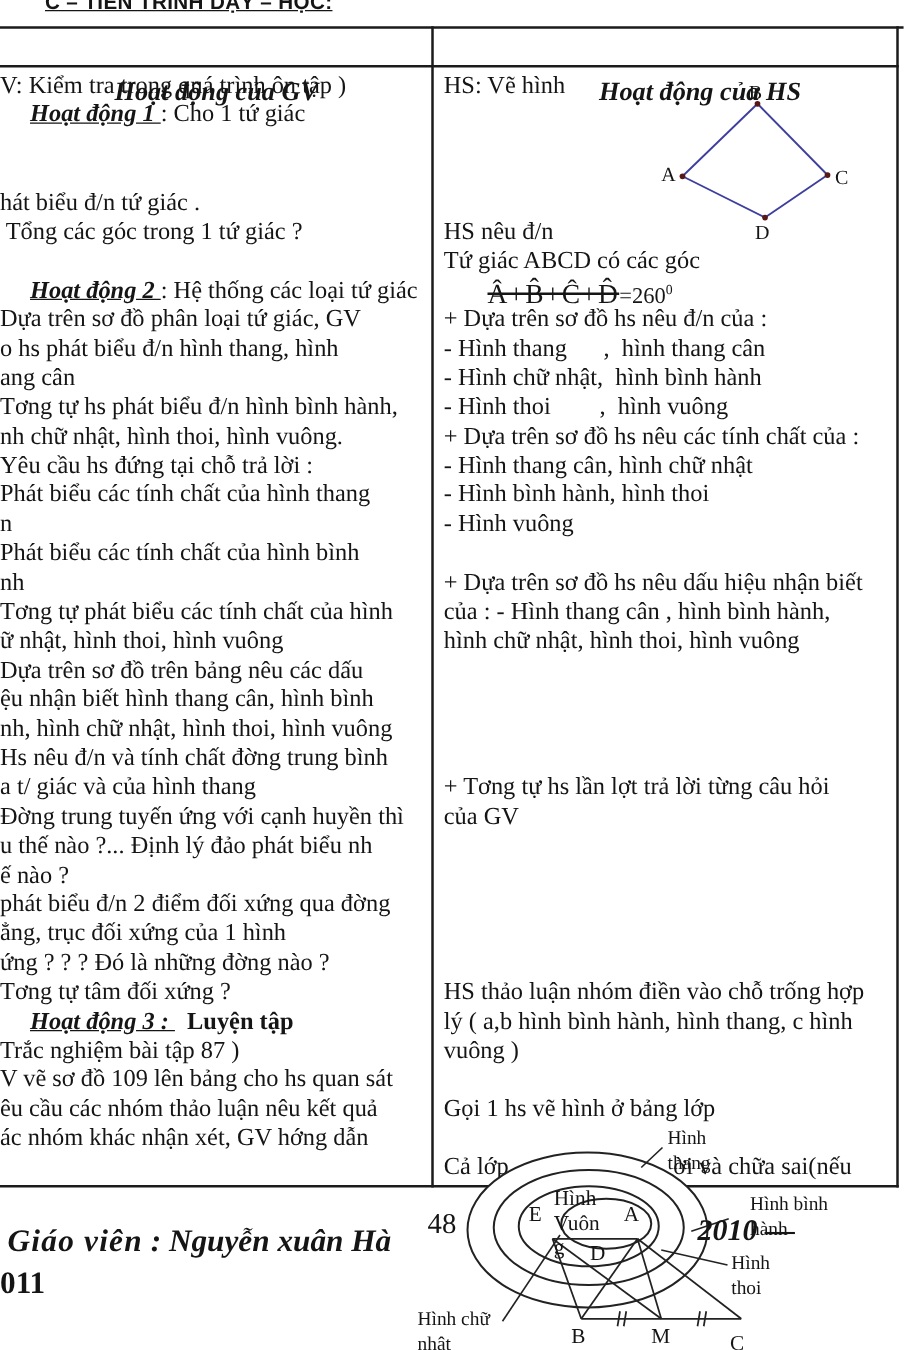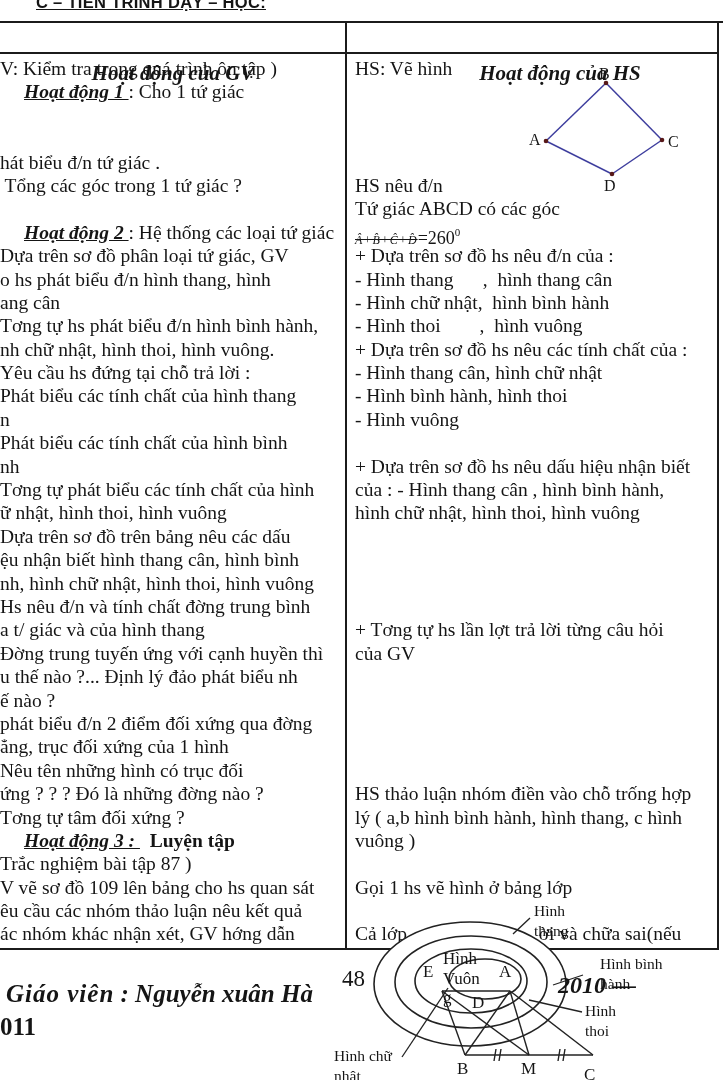--- a/index.html
+++ b/index.html
@@ -21,21 +21,21 @@
     position:absolute;top:25px;height:26px;text-align:center;
     font-size:21px;font-weight:bold;font-style:italic;margin-top:36px;
   }
   
   .col{position:absolute;top:57px;}
   #col-gv{left:0;width:352px;}
   #col-hs{left:355px;width:368px;}
   .ln{height:23.4px;line-height:23.4px;font-size:19.5px;white-space:pre;}
   .p-hd{font-weight:bold;font-style:italic;text-decoration:underline;padding-left:24px;}
   .p-b{font-weight:bold;}
-  .p-frm{font-style:italic;text-decoration:line-through;letter-spacing:1px;font-size:12px;}
+  .p-frm{text-decoration:line-through;letter-spacing:1px;font-size:22px;margin-left:35px;}
   .p-frm2{font-size:18px;}
   .p-sup{vertical-align:super;font-size:11px;}
   
   .vlbl{position:absolute;z-index:8;font-size:15.5px;line-height:20px;}
   .vchar{position:absolute;z-index:8;font-size:17px;line-height:19px;}
   #lbl-vuong{position:absolute;z-index:8;font-size:17px;line-height:19.5px;}
   
   #footer-name{left:6px;top:980px;font-size:25px;font-weight:bold;font-style:italic;z-index:1;text-align:right;}
   #footer-name .script{letter-spacing:1px;}
   #footer-wrap{left:0;top:1013px;font-size:25px;font-weight:bold;z-index:1;}
@@ -83,21 +83,20 @@
     <div class="ln">Dựa trên sơ đồ trên bảng nêu các dấu</div>
     <div class="ln">ệu nhận biết hình thang cân, hình bình</div>
     <div class="ln">nh, hình chữ nhật, hình thoi, hình vuông</div>
     <div class="ln">Hs nêu đ/n và tính chất đờng trung bình</div>
     <div class="ln">a t/ giác và của hình thang</div>
     <div class="ln">Đờng trung tuyến ứng với cạnh huyền thì</div>
     <div class="ln">u thế nào ?... Định lý đảo phát biểu nh</div>
     <div class="ln">ế nào ?</div>
     <div class="ln">phát biểu đ/n 2 điểm đối xứng qua đờng</div>
     <div class="ln">ẳng, trục đối xứng của 1 hình</div>
-    <div class="ln">Nêu tên những hình có trục đối</div>
     <div class="ln">ứng ? ? ? Đó là những đờng nào ?</div>
     <div class="ln">Tơng tự tâm đối xứng ?</div>
     <div class="ln"><span class="p-hd">Hoạt động 3 : </span><span>  </span><span class="p-b">Luyện tập</span></div>
     <div class="ln">Trắc nghiệm bài tập 87 )</div>
     <div class="ln">V vẽ sơ đồ 109 lên bảng cho hs quan sát</div>
     <div class="ln">êu cầu các nhóm thảo luận nêu kết quả</div>
     <div class="ln">ác nhóm khác nhận xét, GV hớng dẫn</div>
   </div>
 <div class="col" id="col-hs">
     <div class="ln">HS: Vẽ hình</div>

